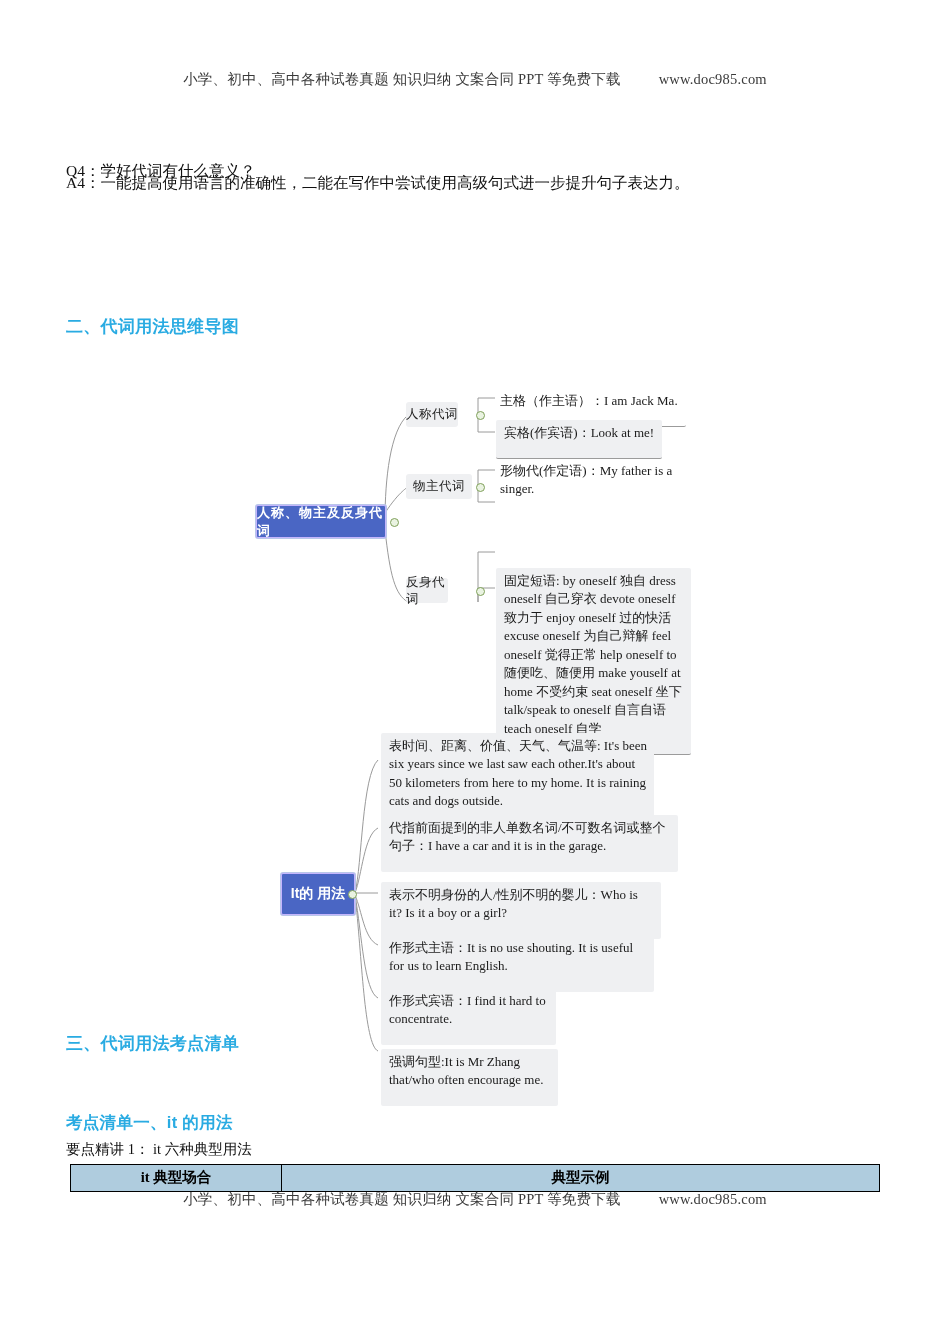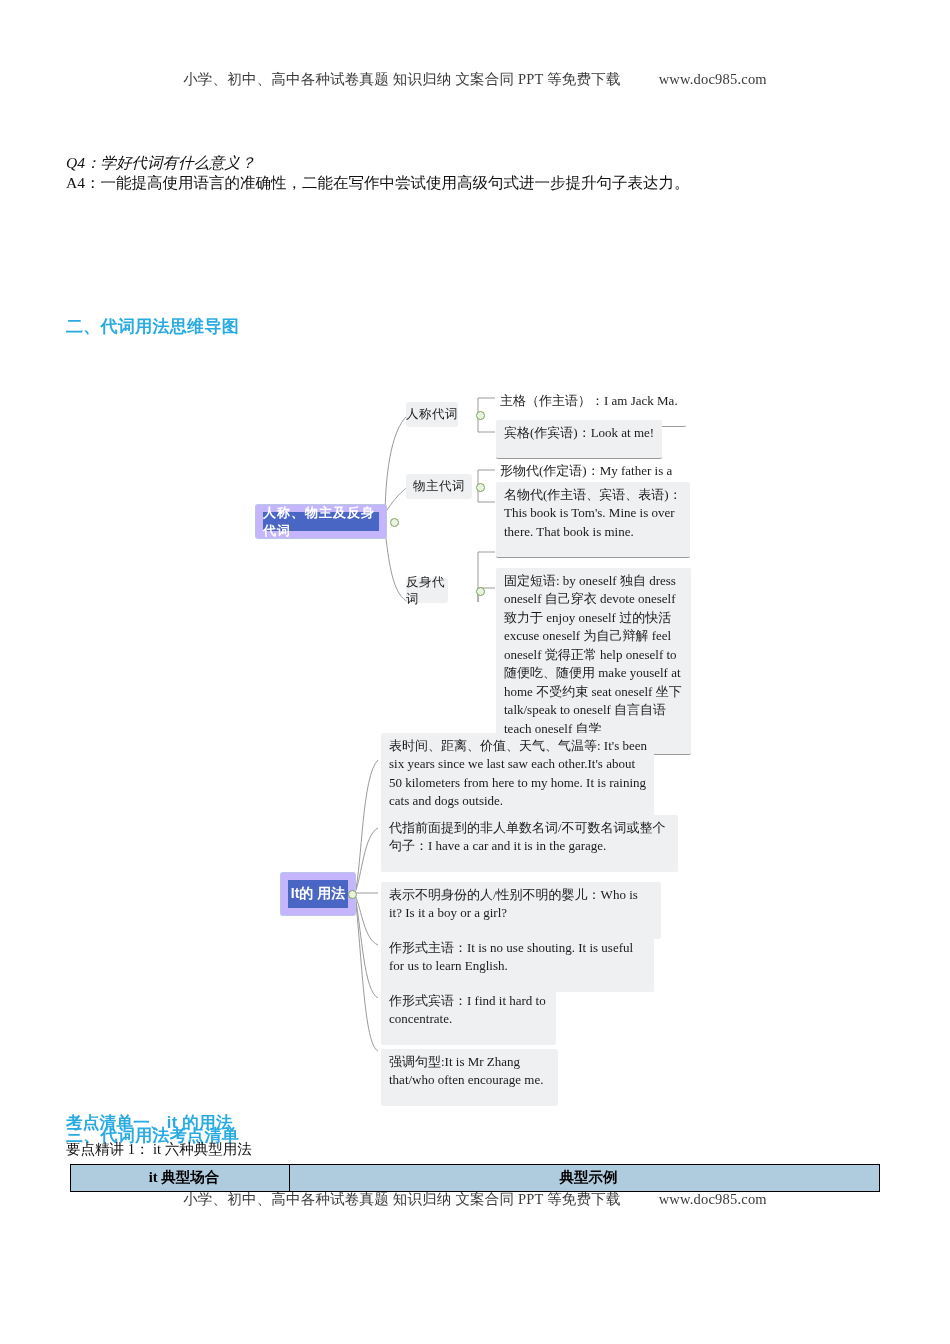--- a/index.html
+++ b/index.html
@@ -18,51 +18,51 @@
     position:absolute;left:0;width:950px;text-align:center;
     font-size:14.5px;color:#3a3a3a;letter-spacing:.2px;
     font-family:"Liberation Serif","DejaVu Serif",serif;
   }
   .wm-head{top:70px;}
   .wm-foot{top:1190px;}
   .wm .url{margin-left:38px;}
 
   
   .qa{position:absolute;left:66px;font-size:15.5px;color:#111;line-height:1.45;}
-  .qa-q{top:152px;font-style:italic;}
+  .qa-q{top:160px;}
   .qa-a{top:172px;}
 
   
   .h-blue{
     position:absolute;left:66px;
     color:#29ABE2;font-weight:bold;
     font-family:"Liberation Sans","DejaVu Sans",sans-serif;
     letter-spacing:.3px;
   }
   .h2-mindmap{top:315px;font-size:17px;}
-  .h2-checklist{top:1124px;font-size:17px;}
+  .h2-checklist{top:1032px;font-size:17px;}
   .h3-checklist{top:1112px;font-size:16.5px;}
   .lead{position:absolute;left:66px;top:1140px;font-size:14.5px;color:#111;
         font-family:"Liberation Serif","DejaVu Serif",serif;}
 
   
   .mindmap{position:absolute;}
   .mm1{left:0;top:370px;width:950px;height:300px;}
   .mm2{left:0;top:715px;width:950px;height:360px;}
   .mm-svg{position:absolute;left:0;top:0;overflow:visible;}
 
   .node{
     position:absolute;
     font-family:"Liberation Sans","DejaVu Sans",sans-serif;
     box-sizing:border-box;
   }
   
   .node-root{
     background:#4A66C4;
-    border:7px solid #c4b5fd;
+    border:1px solid #c4b5fd;
     color:#ffffff;
     font-size:13px;font-weight:bold;
     display:flex;align-items:center;justify-content:center;
     border-radius:2px;
     letter-spacing:1px;
     box-shadow:0 0 0 1px #b9c6ea;
   }
   
   .node-branch{
     background:#EFF0F2;
@@ -95,21 +95,21 @@
   
   .tbl{
     position:absolute;left:70px;top:1164px;
     width:810px;border-collapse:collapse;
     font-family:"Liberation Serif","DejaVu Serif",serif;
   }
   .tbl th{
     background:#AFCCDE;
     border:1px solid #000;
     font-size:14.5px;font-weight:bold;
-    padding:3px 0 4px 8px;
+    padding:3px 0 4px 0;
     text-align:center;
   }
   .tbl th.c1{width:210px;}
 </style>
 </head>
 <body>
 
 <div class="page">
 
   <div class="wm wm-head">
@@ -142,21 +142,20 @@
     <div class="dot" style="left:390px;top:148px;"></div>
 
     <div class="node node-branch" style="left:406px;top:32px;width:52px;height:25px;">人称代词</div>
     <div class="dot" style="left:476px;top:41px;"></div>
     <div class="node node-leaf plain leaf-underline" style="left:496px;top:18px;width:190px;">主格（作主语）：I am Jack Ma.</div>
     <div class="node node-leaf leaf-underline" style="left:496px;top:50px;width:166px;">宾格(作宾语)：Look at me!</div>
 
     <div class="node node-branch" style="left:406px;top:104px;width:66px;height:25px;">物主代词</div>
     <div class="dot" style="left:476px;top:113px;"></div>
     <div class="node node-leaf plain" style="left:496px;top:88px;width:200px;">形物代(作定语)：My father is a singer.</div>
-    <div class="node node-leaf leaf-underline" style="left:496px;top:112px;width:194px;">名物代(作主语、宾语、表语)：This book is Tom's. Mine is over there. That book  is mine.</div>
 
     <div class="node node-branch" style="left:406px;top:208px;width:42px;height:25px;">反身代词</div>
     <div class="dot" style="left:476px;top:217px;"></div>
     <div class="node node-leaf leaf-underline" style="left:496px;top:198px;width:195px;">固定短语: by oneself 独自 dress oneself 自己穿衣 devote oneself 致力于 enjoy oneself 过的快活 excuse oneself 为自己辩解  feel oneself 觉得正常  help oneself to 随便吃、随便用 make youself at home 不受约束 seat oneself 坐下 talk/speak to oneself 自言自语 teach oneself 自学</div>
   </div>
 
   <div class="mindmap mm2">
     <svg class="mm-svg" width="950" height="360">
       <path d="M355,178 C362,150 362,60 378,45" fill="none" stroke="#9a9a9a" stroke-width="1"></path>
       <path d="M355,178 C362,160 364,120 378,113" fill="none" stroke="#9a9a9a" stroke-width="1"></path>

